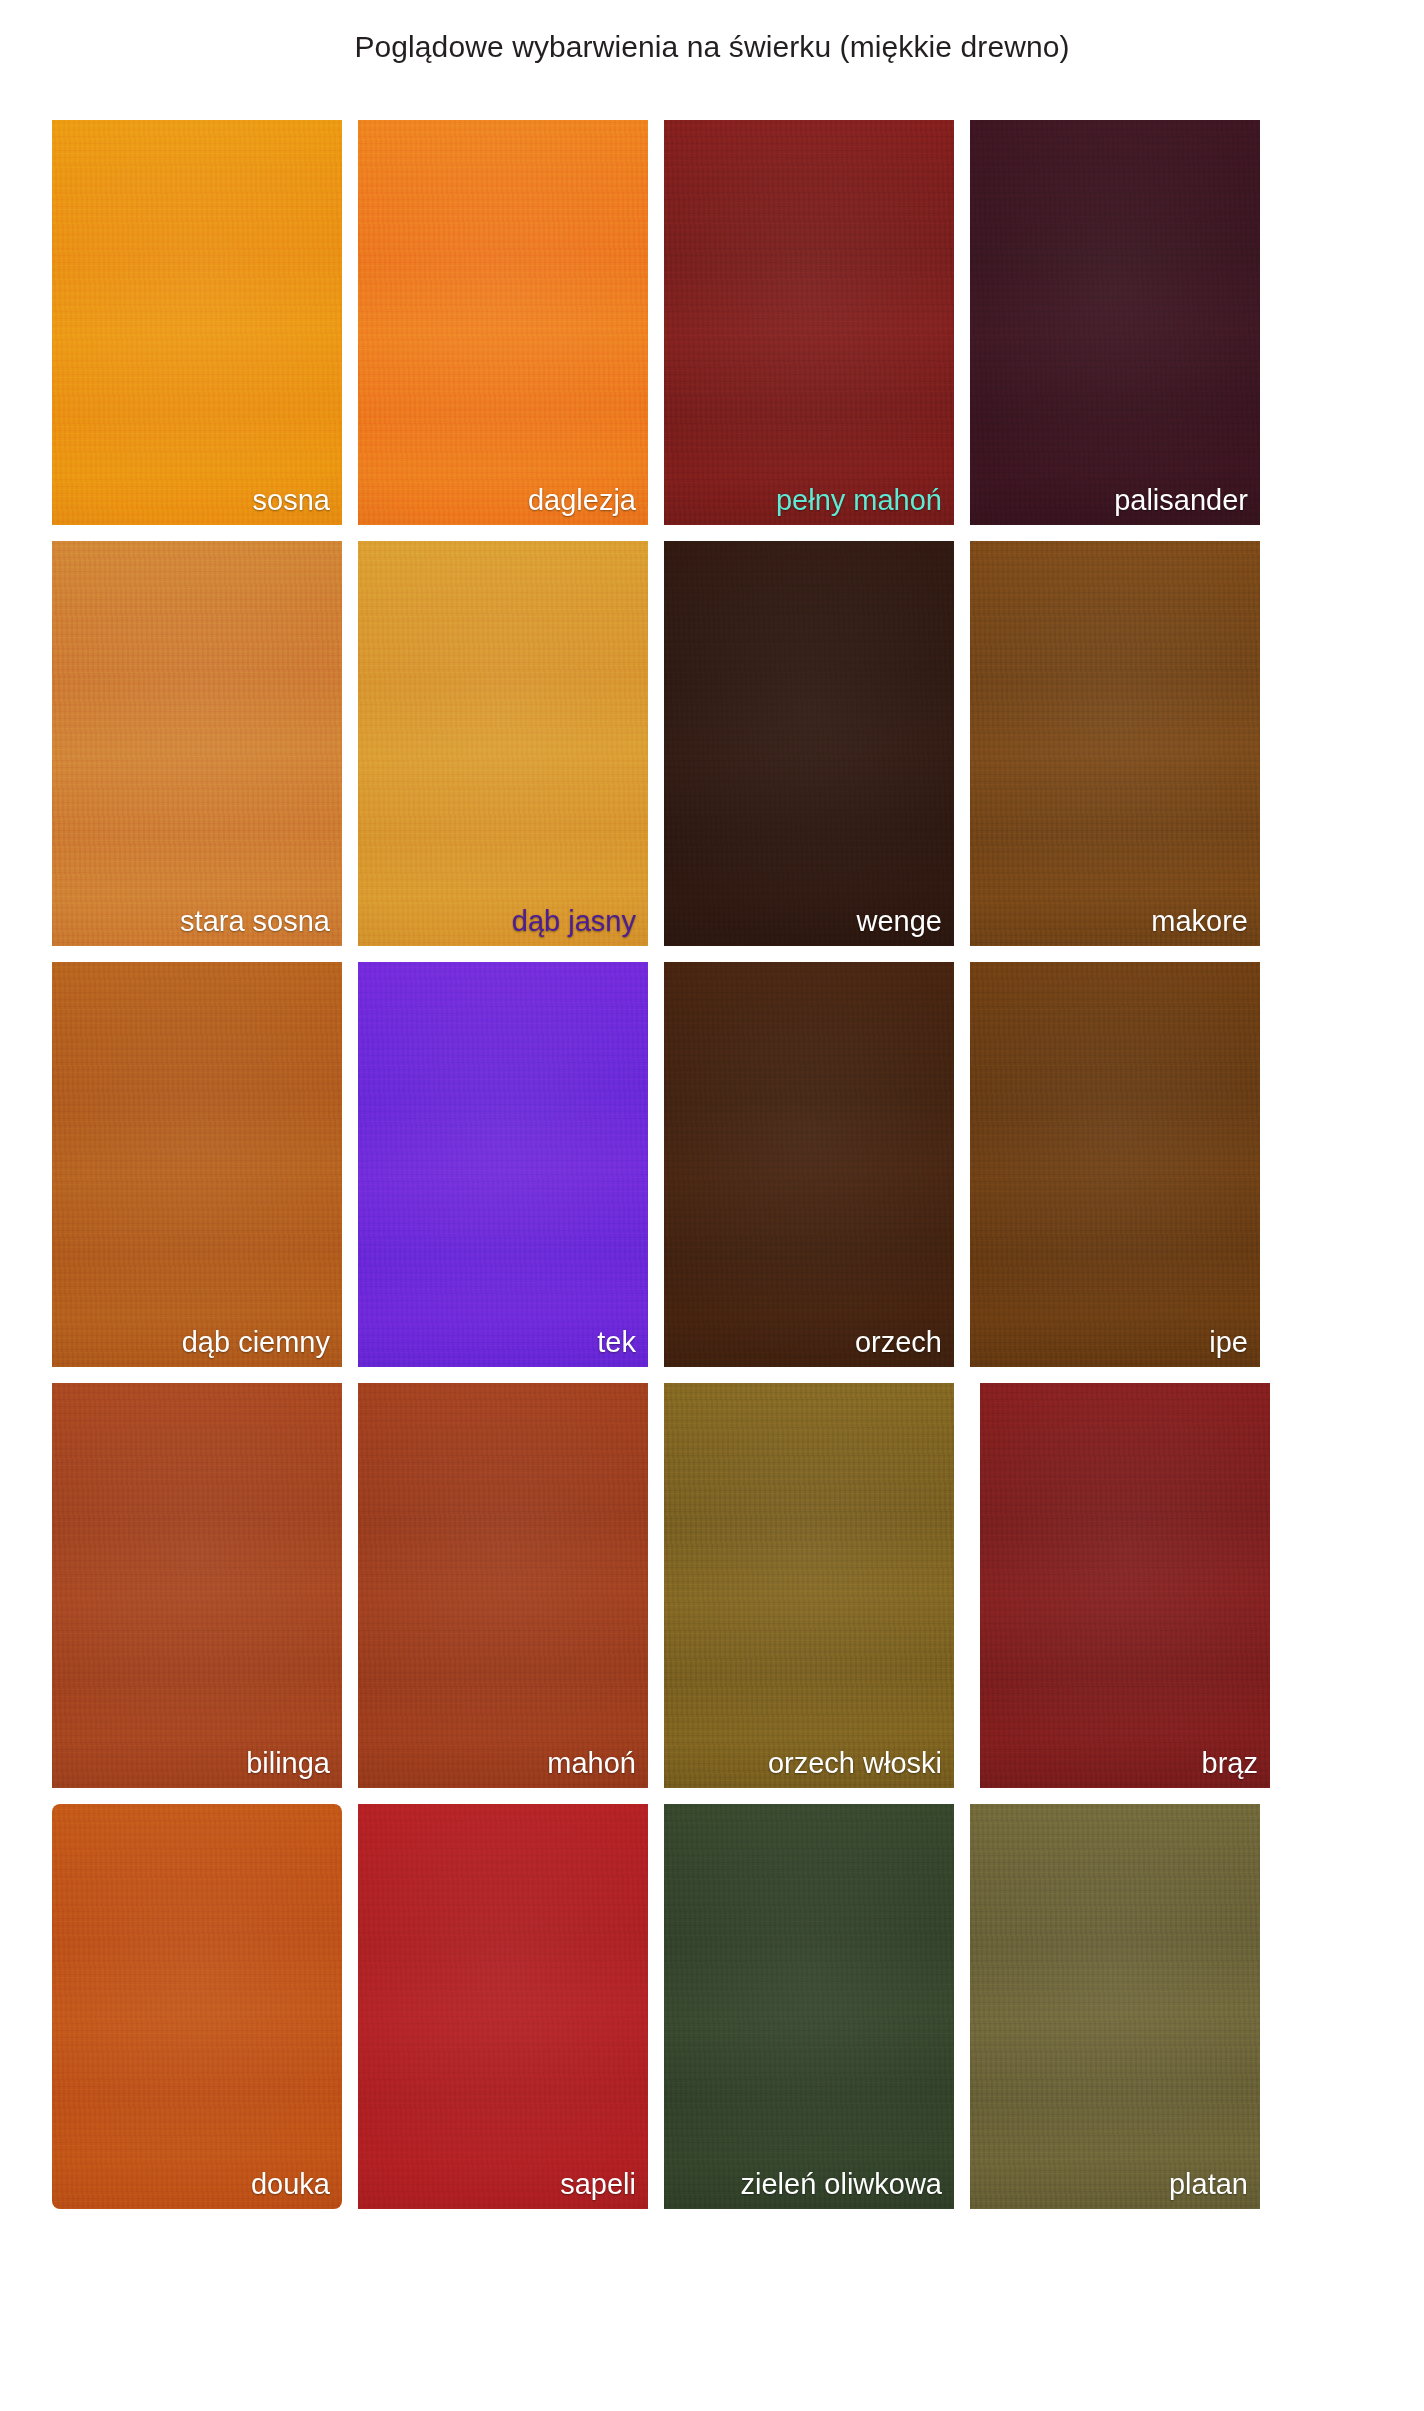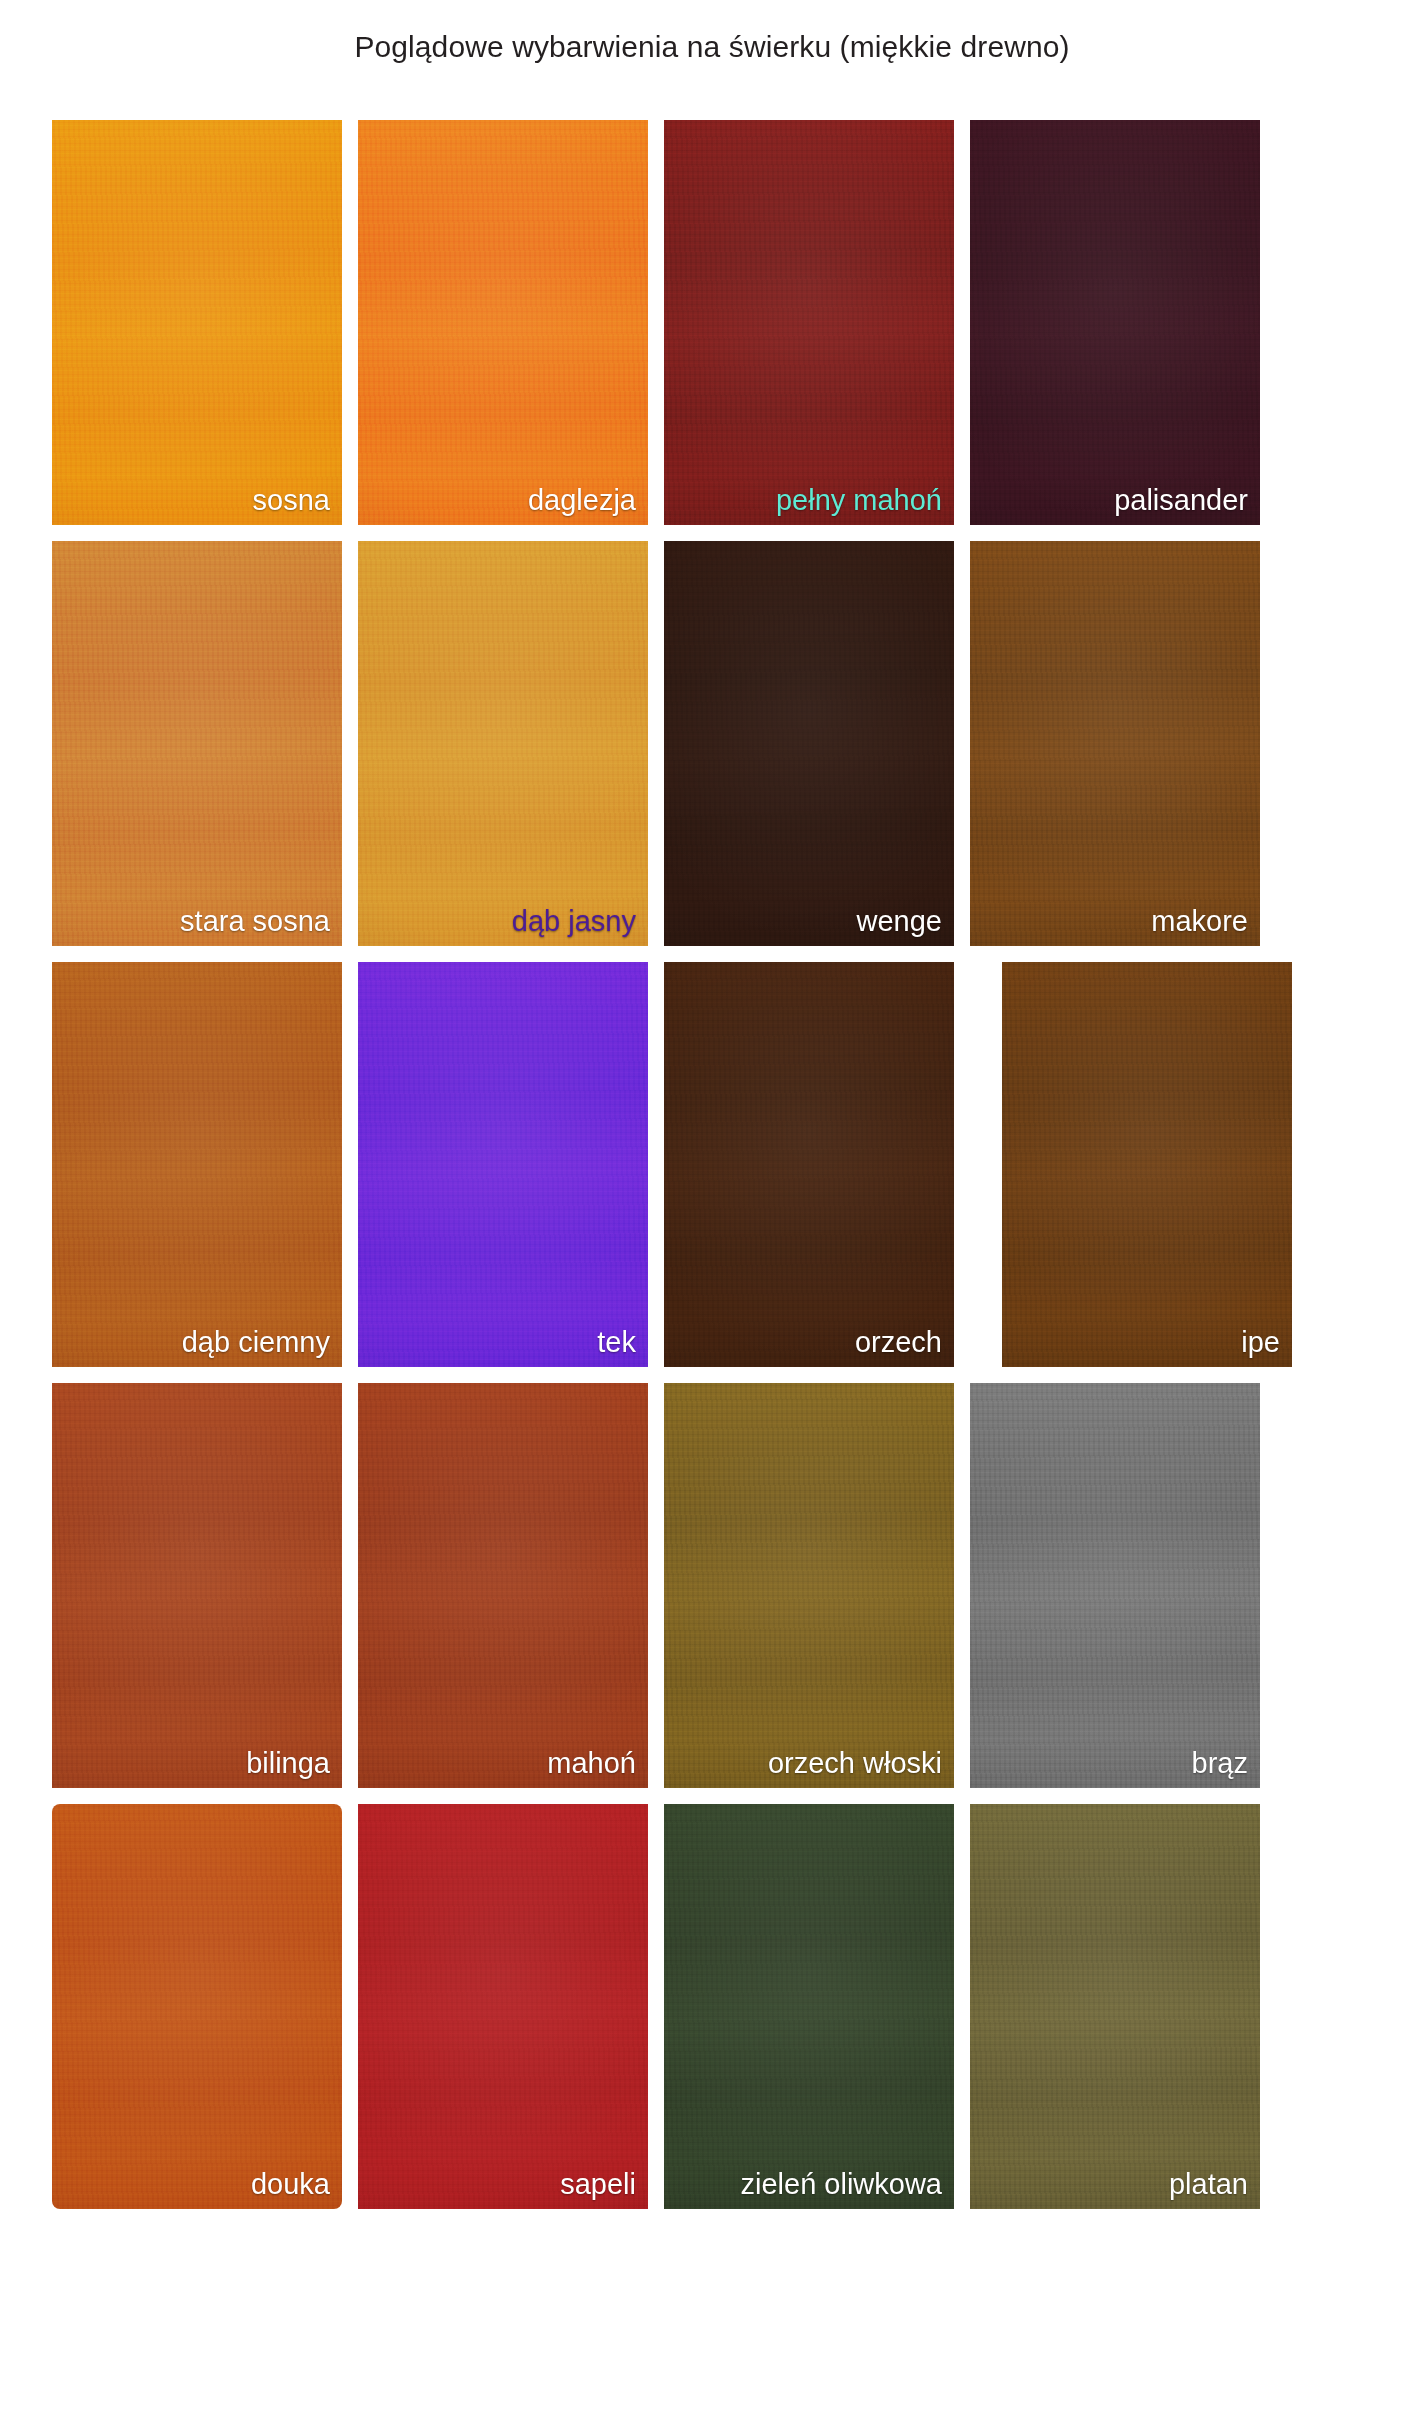--- a/index.html
+++ b/index.html
@@ -179,41 +179,41 @@
       <div class="swatch-cell" style="background-color: #6d28d9;">
         <div class="grain"></div>
         <div class="vignette"></div>
         <div class="swatch-label" style="color: rgb(255, 255, 255);">tek</div>
       </div>
       <div class="swatch-cell" style="background-color: rgb(67, 34, 15);">
         <div class="grain"></div>
         <div class="vignette"></div>
         <div class="swatch-label" style="color: rgb(255, 255, 255);">orzech</div>
       </div>
-      <div class="swatch-cell" style="background-color: rgb(106, 60, 18); margin-left: 32px;">
+      <div class="swatch-cell" style="background-color: rgb(106, 60, 18);">
         <div class="grain"></div>
         <div class="vignette"></div>
         <div class="swatch-label" style="color: rgb(255, 255, 255);">ipe</div>
       </div>
       <div class="swatch-cell" style="background-color: rgb(164, 68, 31);">
         <div class="grain"></div>
         <div class="vignette"></div>
         <div class="swatch-label" style="color: rgb(255, 255, 255);">bilinga</div>
       </div>
       <div class="swatch-cell" style="background-color: rgb(157, 61, 29);">
         <div class="grain"></div>
         <div class="vignette"></div>
         <div class="swatch-label" style="color: rgb(255, 255, 255);">mahoń</div>
       </div>
       <div class="swatch-cell" style="background-color: rgb(125, 98, 32);">
         <div class="grain"></div>
         <div class="vignette"></div>
         <div class="swatch-label" style="color: rgb(255, 255, 255);">orzech włoski</div>
       </div>
-      <div class="swatch-cell" style="background-color: #737373;">
+      <div class="swatch-cell" style="background-color: #7f1d1d; margin-left: 10px;">
         <div class="grain"></div>
         <div class="vignette"></div>
         <div class="swatch-label" style="color: rgb(255, 255, 255);">brąz</div>
       </div>
       <div class="swatch-cell" style="background-color: rgb(192, 83, 23); border-radius: 8px;">
         <div class="grain"></div>
         <div class="vignette"></div>
         <div class="swatch-label" style="color: rgb(255, 255, 255);">douka</div>
       </div>
       <div class="swatch-cell" style="background-color: rgb(176, 31, 34);">

